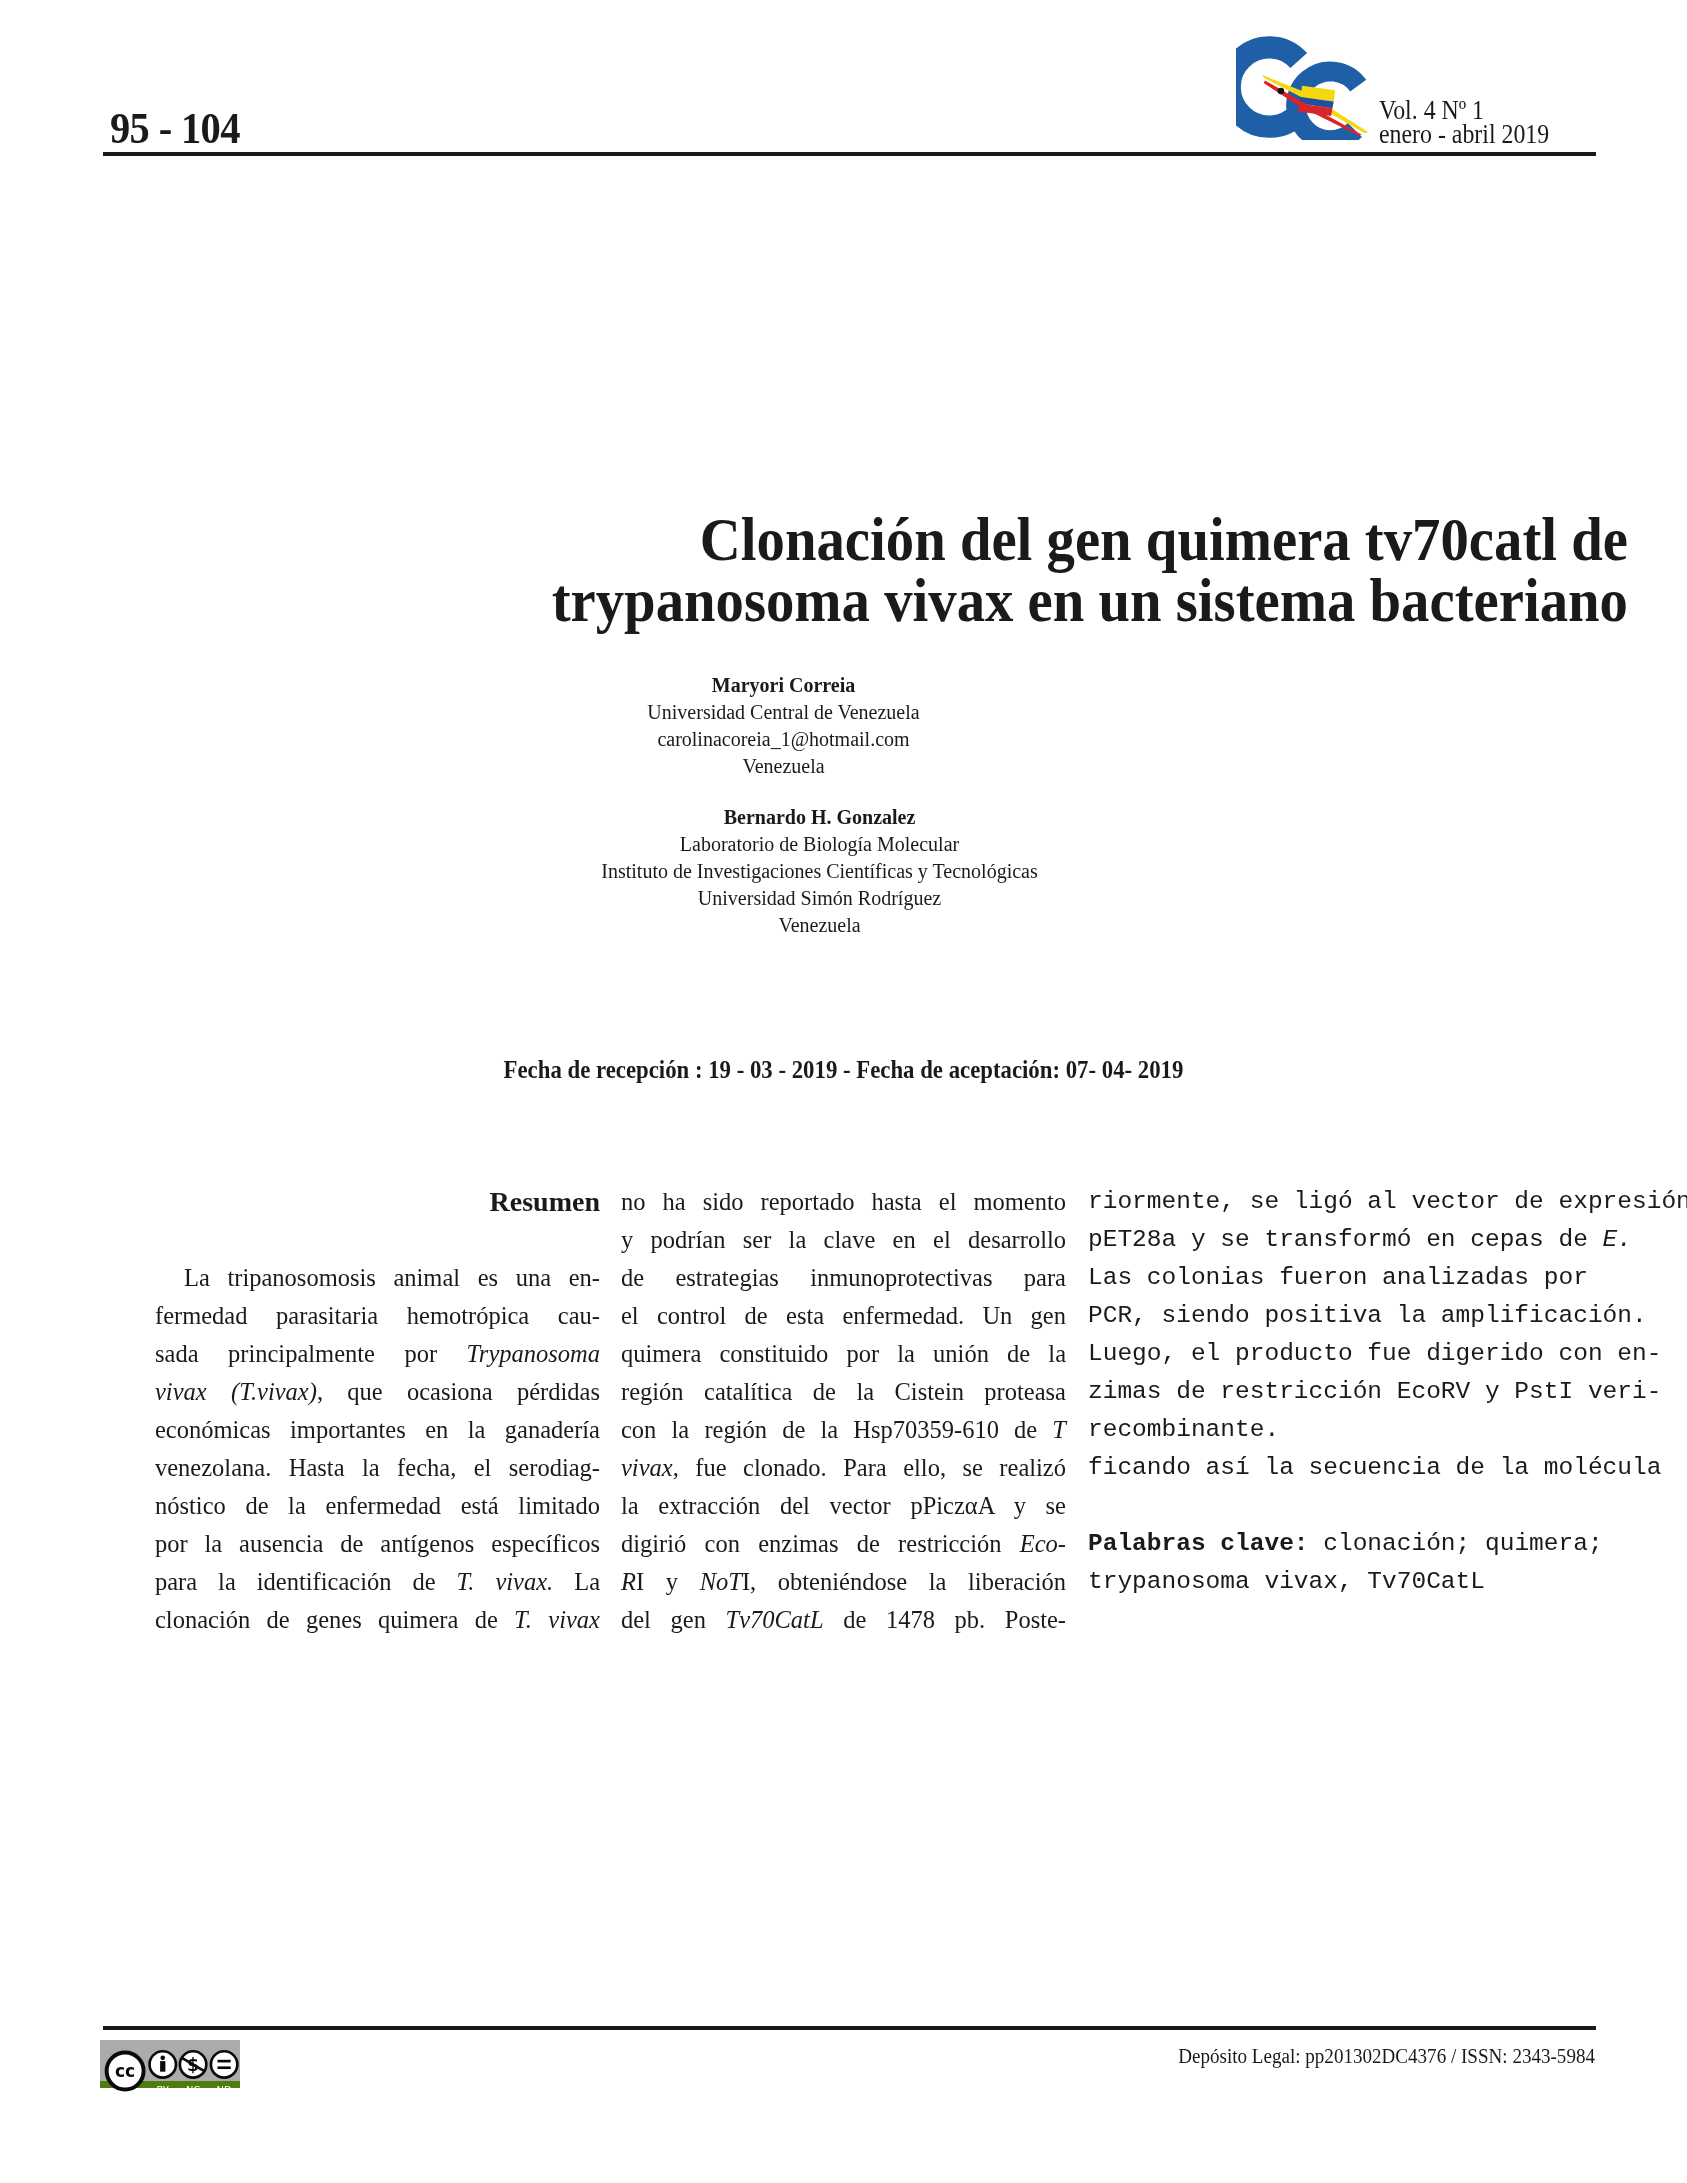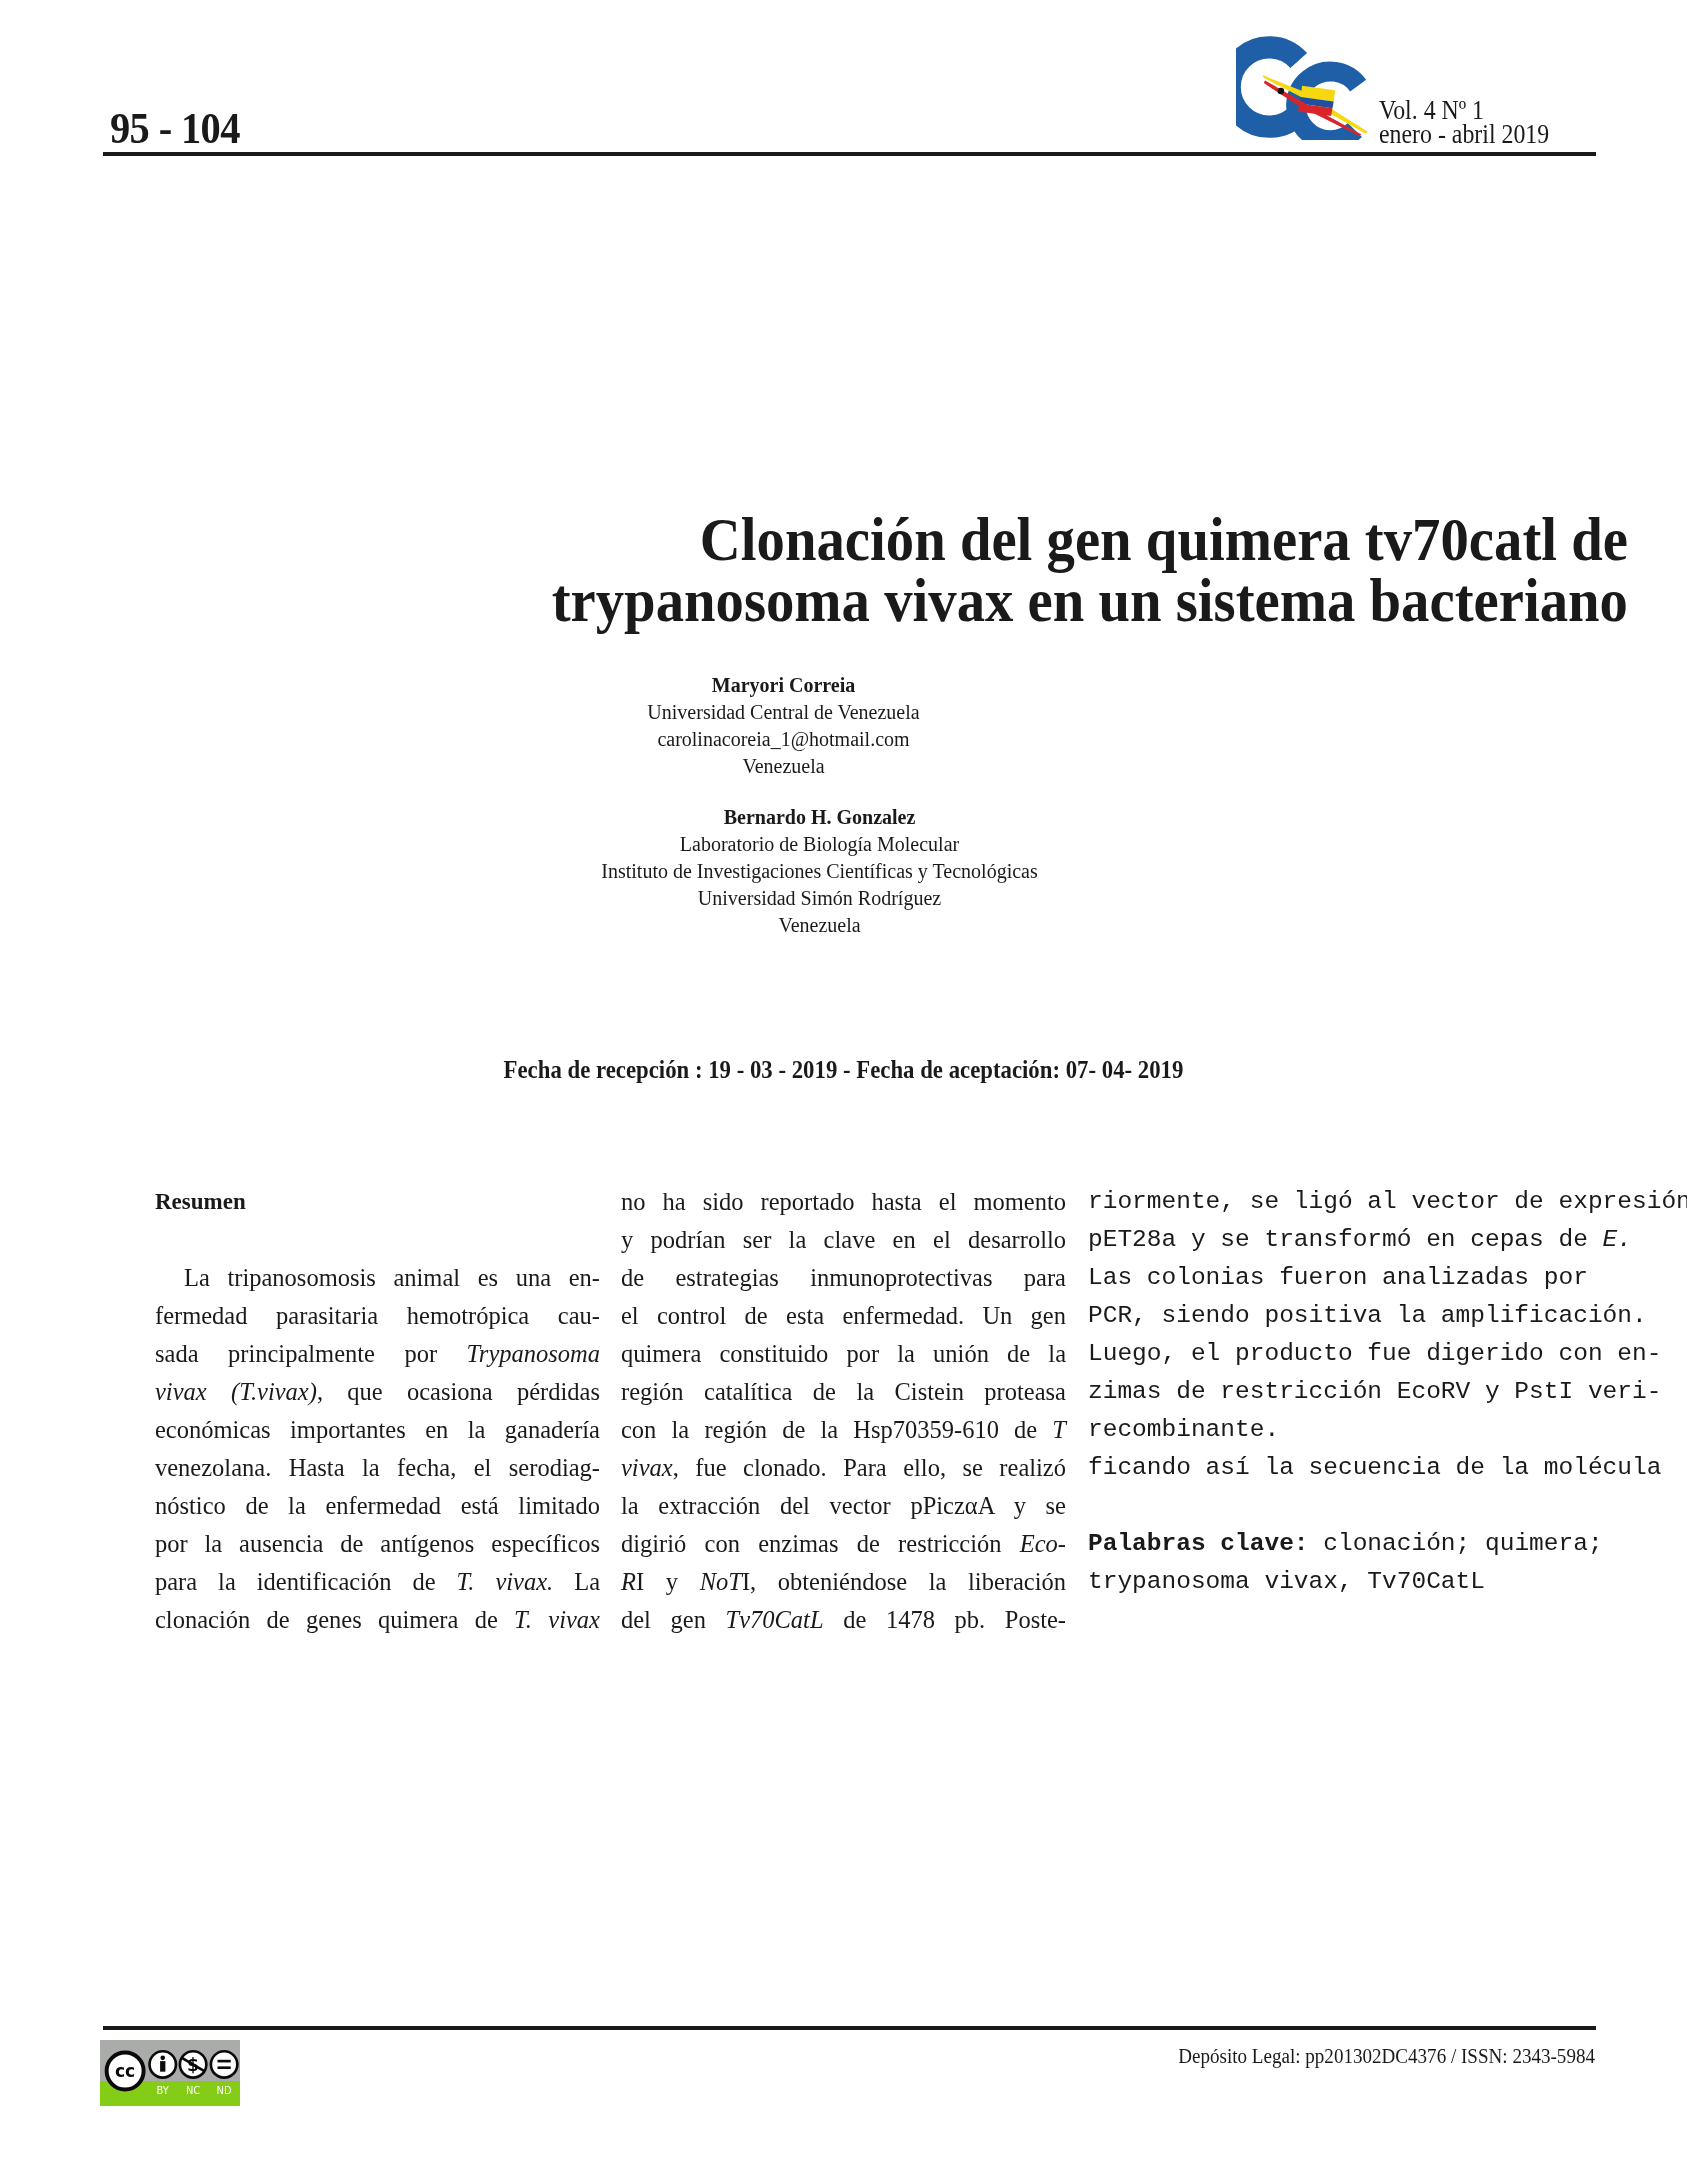--- a/index.html
+++ b/index.html
@@ -29,27 +29,27 @@
 
   
   .col { top:1183px; width:445px; font-size:24.5px; line-height:38px; text-align:justify; }
   .col .ln { display:block; text-align:justify; text-align-last:justify; white-space:nowrap; overflow:visible; }
   .col .ln.last { text-align-last:left; }
   .col .ln.indent { padding-left:29px; }
   .col i { font-style:italic; }
   #col-1 { left:155px; }
   #col-2 { left:621px; }
   #col-3 { left:1088px;font-family:Liberation Mono, monospace; }
-  #resumen-heading { font-weight:bold; font-size:23px; text-align:left; display:block; line-height:38px; margin-bottom:38px; }
+  #resumen-heading { font-weight:bold; font-size:28px; text-align:right; display:block; line-height:38px; margin-bottom:38px; }
   .spacer { display:block; height:38px; }
   .kw-label { font-weight:bold; }
 
   
   #footer-rule { left:103px; top:2026px; width:1493px; height:4px; background:#1a1a1a; }
-  #cc-badge { left:100px; top:2040px; width:140px; height:66px; background:#84cc16; }
+  #cc-badge { left:100px; top:2040px; width:140px; height:48px; background:#4d7c0f; }
   #cc-badge .top { position:absolute; left:0; top:0; width:140px; height:41px; background:#a9aca9; }
   #legal-line { left:1092px; top:2043px; width:503px; text-align:right; font-size:20.5px; line-height:26.5px; transform:scaleX(0.93); transform-origin:right top; white-space:nowrap; }
 </style>
 </head>
 <body>
 
 <div class="abs" id="page-range">95 - 104</div>
 
 <svg class="abs" id="journal-logo" viewBox="0 0 215 160">
 

